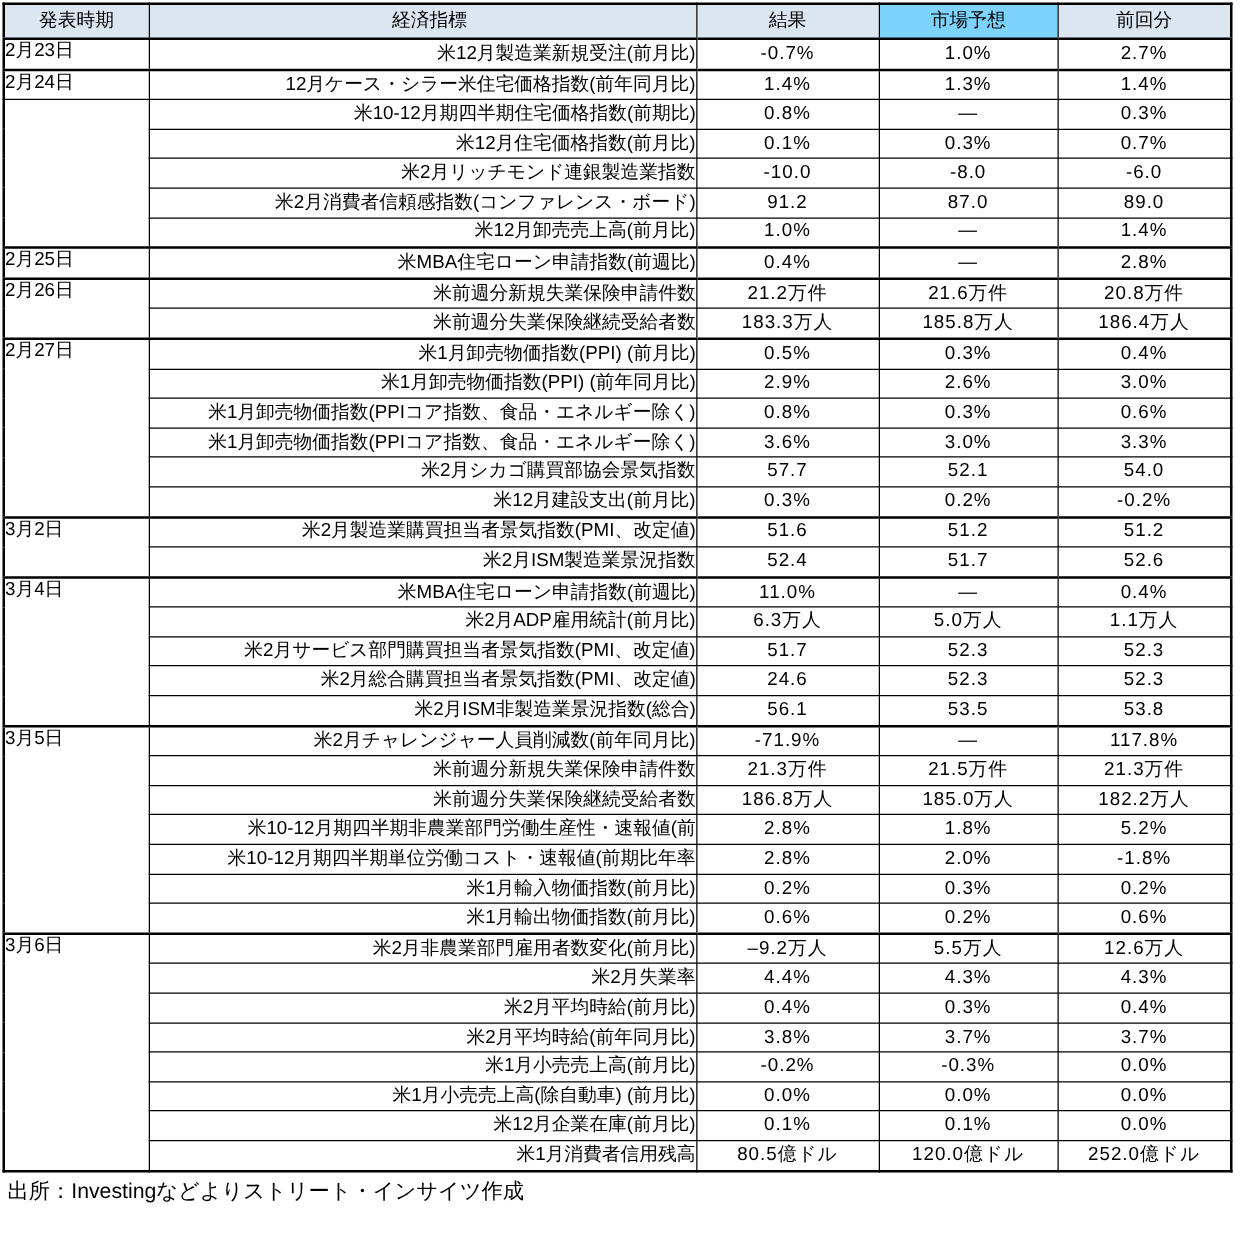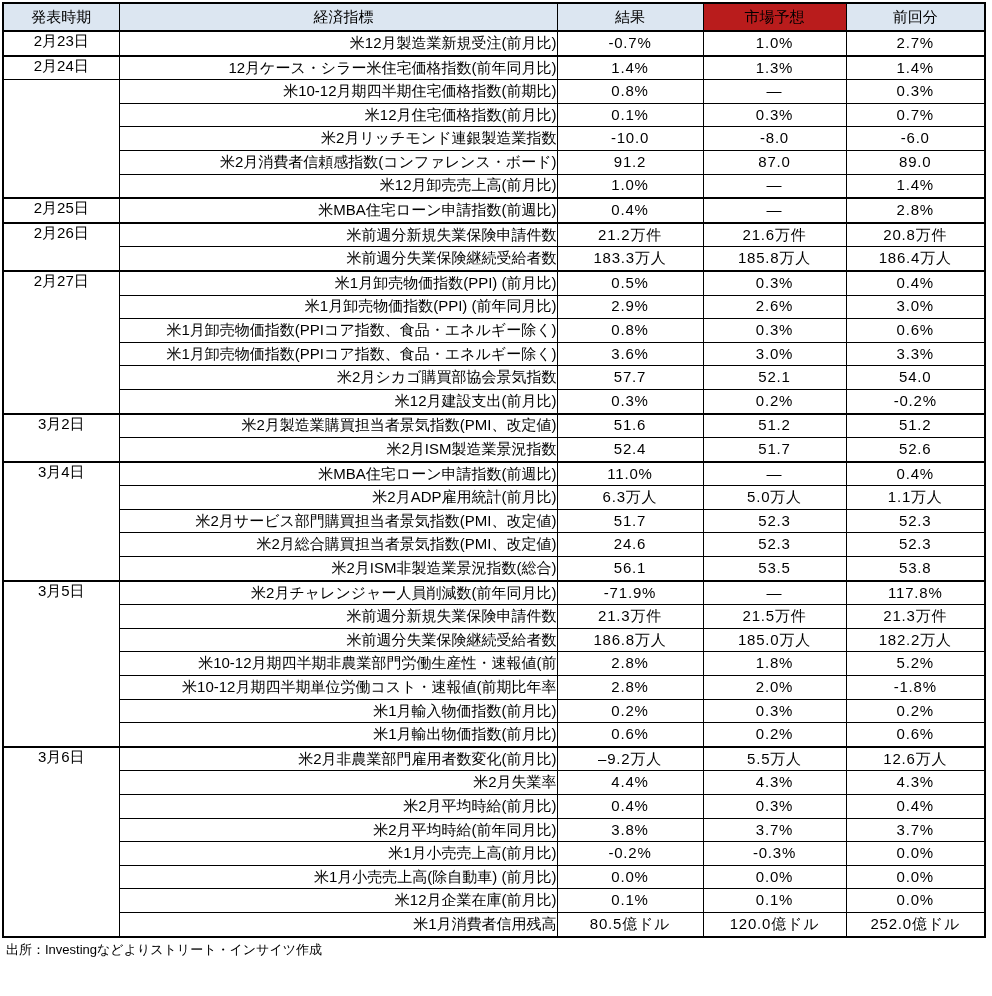--- a/index.html
+++ b/index.html
@@ -25,37 +25,36 @@
     line-height:1.25;
   }
   thead th{
     height:26px;
     font-weight:normal;
     text-align:center;
     border-bottom:2px solid #000;
   }
   tbody td{height:22.6px;}
   td.date-cell{
-    text-align:center;
     vertical-align:top;
     padding-top:2px;
     font-size:14.5px;
   }
   td.indicator-cell{
     text-align:right;
     padding-left:4px;
     padding-right:1px;
   }
   td.value-cell{
     text-align:center;
     letter-spacing:0.8px;
   }
   tr.group-start > td{border-top:2px solid #000;}
   .source{
-    font-size:13px;
+    font-size:17px;
     padding:3px 0 0 4px;
     letter-spacing:0;
   }
 </style>
 </head>
 <body>
 
 <div class="wrap">
   <table class="econ">
     <colgroup>
@@ -63,21 +62,21 @@
         <col style="width: 438px;">
         <col style="width: 146px;">
         <col style="width: 143px;">
         <col style="width: 139px;">
       </colgroup>
     <thead>
       <tr>
           <th style="background: rgb(220, 230, 241);">発表時期</th>
           <th style="background: rgb(220, 230, 241); padding-left: 11px;">経済指標</th>
           <th style="background: rgb(220, 230, 241);">結果</th>
-          <th style="background: #b91c1c;">市場予想</th>
+          <th style="background: #7dd3fc;">市場予想</th>
           <th style="background: rgb(220, 230, 241);">前回分</th>
         </tr>
     </thead>
     <tbody>
         <tr class="group-start">
           <td class="date-cell" rowspan="1">2月23日</td>
           <td class="indicator-cell">米12月製造業新規受注(前月比)</td>
           <td class="value-cell">-0.7%</td>
           <td class="value-cell">1.0%</td>
           <td class="value-cell">2.7%</td>

